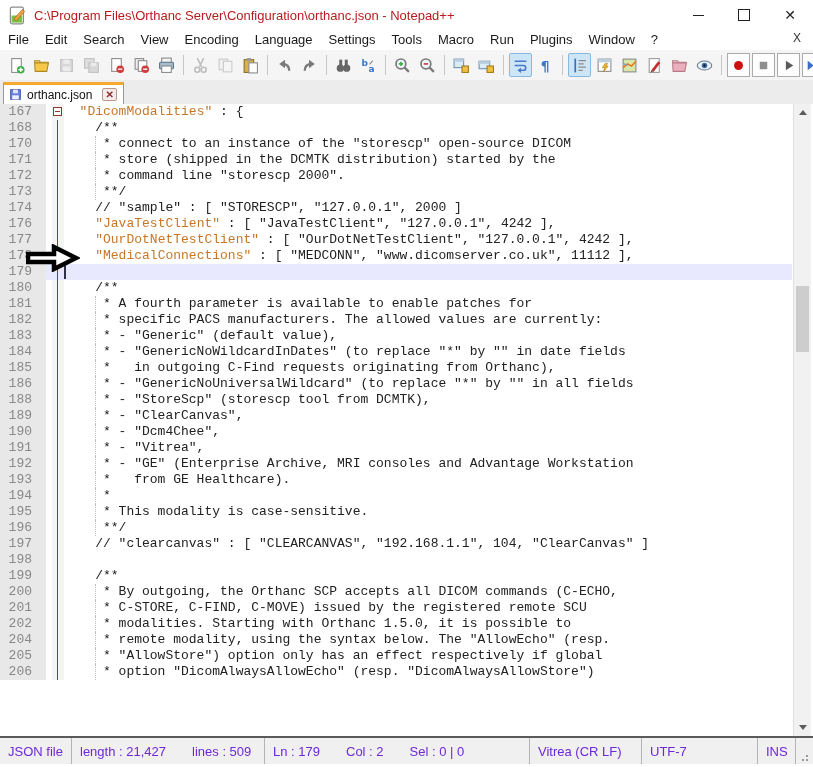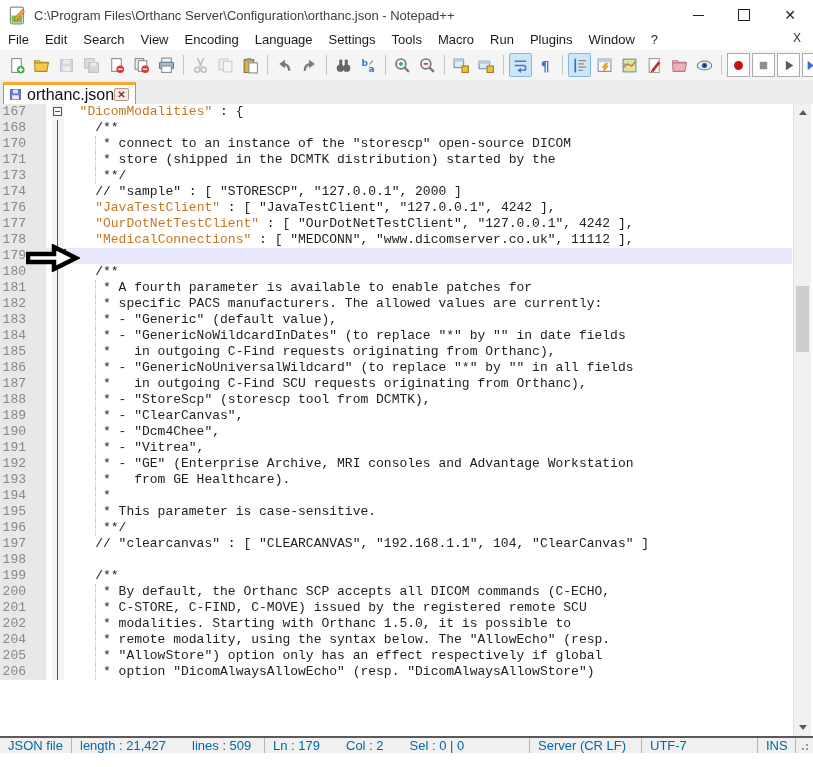--- a/index.html
+++ b/index.html
@@ -1,48 +1,48 @@
 <!DOCTYPE html>
 <html><head>
 <meta charset="utf-8">
 <style>
   html,body{margin:0;padding:0;background:#d0d0d0;}
   #win{position:relative;width:813px;height:767px;background:#fff;outline:1px solid #8a8a8a;
        font-family:"Liberation Sans",sans-serif;overflow:hidden;}
   
   #titlebar{position:absolute;left:0;top:0;width:100%;height:30px;background:#fff;display:flex;align-items:center;}
   #app-icon{width:19px;height:19px;margin-left:8px;flex:none;}
-  #title-text{font-size:13px;color:#404040;margin-left:7px;white-space:nowrap;}
+  #title-text{font-size:13px;color:#b91c1c;margin-left:7px;white-space:nowrap;}
   #win-controls{margin-left:auto;display:flex;height:30px;}
   .wbtn{width:46px;height:30px;display:flex;align-items:center;justify-content:center;color:#222;}
   .wbtn .minus{width:11px;height:0;border-top:1.5px solid #222;}
   .wbtn .square{width:10px;height:10px;border:1.4px solid #222;}
   .wbtn .xglyph{font-size:14px;line-height:1;}
   
   #menubar{position:absolute;left:0;top:30px;width:100%;height:20px;background:#fff;display:flex;align-items:flex-start;font-size:13px;color:#1a1a1a;}
   .menu-item{padding:2px 8px;white-space:nowrap;}
   #menu-close-x{margin-left:auto;margin-right:8px;font-size:12px;color:#333;padding:1px 4px;}
   
   #toolbar{position:absolute;left:0;top:50px;width:100%;height:30px;background:#f5f5f5;display:flex;align-items:center;padding-left:4px;box-sizing:border-box;}
   .tbtn{width:21px;height:22px;margin:0 1px;border:1px solid transparent;border-radius:2px;display:flex;align-items:center;justify-content:center;flex:none;}
   .tbtn svg{width:17px;height:17px;display:block;}
   .tbtn.pressed{background:#cde6f7;border-color:#86b8e0;}
   .tbtn.framed{background:#fdfdfd;border-color:#ababab;border-radius:0;}
   .tbtn.disabled{opacity:.48;filter:grayscale(1);}
   .tsep{width:1px;height:20px;background:#c6c6c6;margin:0 4px;flex:none;}
   
   #tabbar{position:absolute;left:0;top:80px;width:100%;height:24px;background:#ececec;border-bottom:1px solid #8a8a8a;display:flex;align-items:flex-end;}
   #tab-active{height:22px;margin-left:3px;background:#fff;border:1px solid #989898;border-bottom:none;border-top:3px solid #f8a830;display:flex;align-items:center;padding:0 6px 0 5px;box-sizing:border-box;}
-  #tab-label{font-size:16px;color:#111;margin:0 0 0 5px;white-space:nowrap;}
+  #tab-label{font-size:12px;color:#111;margin:0 10px 0 5px;white-space:nowrap;}
   #tab-close{font-size:10px;font-weight:bold;color:#8b2a2a;border:1px solid #b98;border-radius:2px;padding:0 2px;line-height:11px;background:#f6eaea;}
   
   #editor{position:absolute;left:0;top:104px;width:813px;height:632px;background:#fff;overflow:hidden;border-bottom:2px solid #5a5a5a;box-sizing:content-box;}
   #rows{position:absolute;left:0;top:0;right:21px;}
   .row{display:flex;height:16px;font-family:"Liberation Mono","DejaVu Sans Mono",monospace;font-size:13px;line-height:16px;}
-  .ln{width:46px;flex:none;background:#e8e8e8;color:#888;text-align:right;padding-right:20px;box-sizing:border-box;}
+  .ln{width:46px;flex:none;background:#e8e8e8;color:#888;text-align:right;padding-right:14px;box-sizing:border-box;}
   .bm{width:6px;flex:none;background:#fdfdfd;}
   .fold{width:12px;flex:none;background:#f4f4f4;position:relative;}
   .fold .vline{position:absolute;left:5px;top:0;bottom:0;width:1px;background:#9a3434;}
   .fold .fbox{position:absolute;left:1px;top:3px;width:9px;height:9px;background:#fff;border:1px solid #9a3434;box-sizing:border-box;}
   .fold .fbox::after{content:"";position:absolute;left:1px;right:1px;top:3px;border-top:1px solid #9a3434;}
   .txt{flex:1;position:relative;white-space:pre;color:#212121;overflow:hidden;}
   .txt .key{color:#c87625;}
   .row.cur .txt,.row.cur .fold,.row.cur .bm{background:#e8e8ff;}
   .row.cur .fold .vline{background:#9a3434;}
   .guide::before{content:"";position:absolute;left:4ch;top:0;bottom:0;border-left:1px dotted #bdbdbd;}
@@ -50,21 +50,21 @@
   
   #vscroll{position:absolute;right:2px;top:0;width:17px;height:632px;background:#f1f1f1;border-left:1px solid #e0e0e0;}
   .sarrow{position:absolute;left:0;width:17px;height:17px;display:flex;align-items:center;justify-content:center;}
   .sarrow.up{top:0;} .sarrow.down{bottom:0;}
   .tri-up{width:0;height:0;border-left:4px solid transparent;border-right:4px solid transparent;border-bottom:5px solid #5a5a5a;}
   .tri-down{width:0;height:0;border-left:4px solid transparent;border-right:4px solid transparent;border-top:5px solid #5a5a5a;}
   #vthumb{position:absolute;left:2px;top:182px;width:13px;height:66px;background:#cdcdcd;}
   
   #arrow-annotation{position:absolute;left:26px;top:244px;z-index:50;}
   
-  #statusbar{position:absolute;left:0;top:738px;width:100%;height:15px;background:#f0f0f0;display:flex;font-size:13px;color:#0369a1;align-items:stretch;box-sizing:border-box;}
+  #statusbar{position:absolute;left:0;top:738px;width:100%;height:26px;background:#f0f0f0;display:flex;font-size:13px;color:#6d28d9;align-items:stretch;box-sizing:border-box;}
   .sb{display:flex;align-items:center;padding-left:8px;border-right:1px solid #b4b4b4;white-space:nowrap;box-sizing:border-box;}
   .sb span{margin-right:26px;}
   .sb span:last-child{margin-right:0;}
   #sb-doctype{width:72px;}
   #sb-length{width:193px;}
   #sb-pos{width:265px;}
   #sb-eol{width:112px;}
   #sb-enc{width:116px;}
   #sb-ins{border-right:1px solid #b4b4b4;width:38px;}
   #sb-grip{flex:1;position:relative;border-right:none;}
@@ -362,20 +362,28 @@
         </div>
         <div class="row">
           <div class="ln">171</div>
           <div class="bm"></div>
           <div class="fold">
             <div class="vline"></div>
           </div>
           <div class="txt guide">     * store (shipped in the DCMTK distribution) started by the</div>
         </div>
         <div class="row">
+          <div class="ln">172</div>
+          <div class="bm"></div>
+          <div class="fold">
+            <div class="vline"></div>
+          </div>
+          <div class="txt guide">     * command line "storescp 2000".</div>
+        </div>
+        <div class="row">
           <div class="ln">173</div>
           <div class="bm"></div>
           <div class="fold">
             <div class="vline"></div>
           </div>
           <div class="txt guide">     **/</div>
         </div>
         <div class="row">
           <div class="ln">174</div>
           <div class="bm"></div>
@@ -466,28 +474,20 @@
         </div>
         <div class="row">
           <div class="ln">186</div>
           <div class="bm"></div>
           <div class="fold">
             <div class="vline"></div>
           </div>
           <div class="txt guide">     * - "GenericNoUniversalWildcard" (to replace "*" by "" in all fields</div>
         </div>
         <div class="row">
-          <div class="ln">187</div>
-          <div class="bm"></div>
-          <div class="fold">
-            <div class="vline"></div>
-          </div>
-          <div class="txt guide">     *   in outgoing C-Find SCU requests originating from Orthanc),</div>
-        </div>
-        <div class="row">
           <div class="ln">188</div>
           <div class="bm"></div>
           <div class="fold">
             <div class="vline"></div>
           </div>
           <div class="txt guide">     * - "StoreScp" (storescp tool from DCMTK),</div>
         </div>
         <div class="row">
           <div class="ln">189</div>
           <div class="bm"></div>
@@ -535,21 +535,21 @@
             <div class="vline"></div>
           </div>
           <div class="txt guide">     *</div>
         </div>
         <div class="row">
           <div class="ln">195</div>
           <div class="bm"></div>
           <div class="fold">
             <div class="vline"></div>
           </div>
-          <div class="txt guide">     * This parameter is case-sensitive.</div>
+          <div class="txt guide">     * This modality is case-sensitive.</div>
         </div>
         <div class="row">
           <div class="ln">196</div>
           <div class="bm"></div>
           <div class="fold">
             <div class="vline"></div>
           </div>
           <div class="txt guide">     **/</div>
         </div>
         <div class="row">
@@ -575,21 +575,21 @@
             <div class="vline"></div>
           </div>
           <div class="txt">    /**</div>
         </div>
         <div class="row">
           <div class="ln">200</div>
           <div class="bm"></div>
           <div class="fold">
             <div class="vline"></div>
           </div>
-          <div class="txt guide">     * By default, the Orthanc SCP accepts all DICOM commands (C-ECHO,</div>
+          <div class="txt guide">     * By outgoing, the Orthanc SCP accepts all DICOM commands (C-ECHO,</div>
         </div>
         <div class="row">
           <div class="ln">201</div>
           <div class="bm"></div>
           <div class="fold">
             <div class="vline"></div>
           </div>
           <div class="txt guide">     * C-STORE, C-FIND, C-MOVE) issued by the registered remote SCU</div>
         </div>
         <div class="row">
@@ -647,21 +647,21 @@
     <div class="sb" id="sb-length">
       <span>length : 21,427</span>
       <span>lines : 509</span>
     </div>
     <div class="sb" id="sb-pos">
       <span>Ln : 179</span>
       <span>Col : 2</span>
       <span>Sel : 0 | 0</span>
     </div>
     <div class="sb" id="sb-eol">
-        <span>Server (CR LF)</span>
+        <span>Vitrea (CR LF)</span>
       </div>
     <div class="sb" id="sb-enc">
         <span>UTF-7</span>
       </div>
     <div class="sb" id="sb-ins">
         <span>INS</span>
       </div>
     <div class="sb" id="sb-grip">
         <i></i>
       </div>

